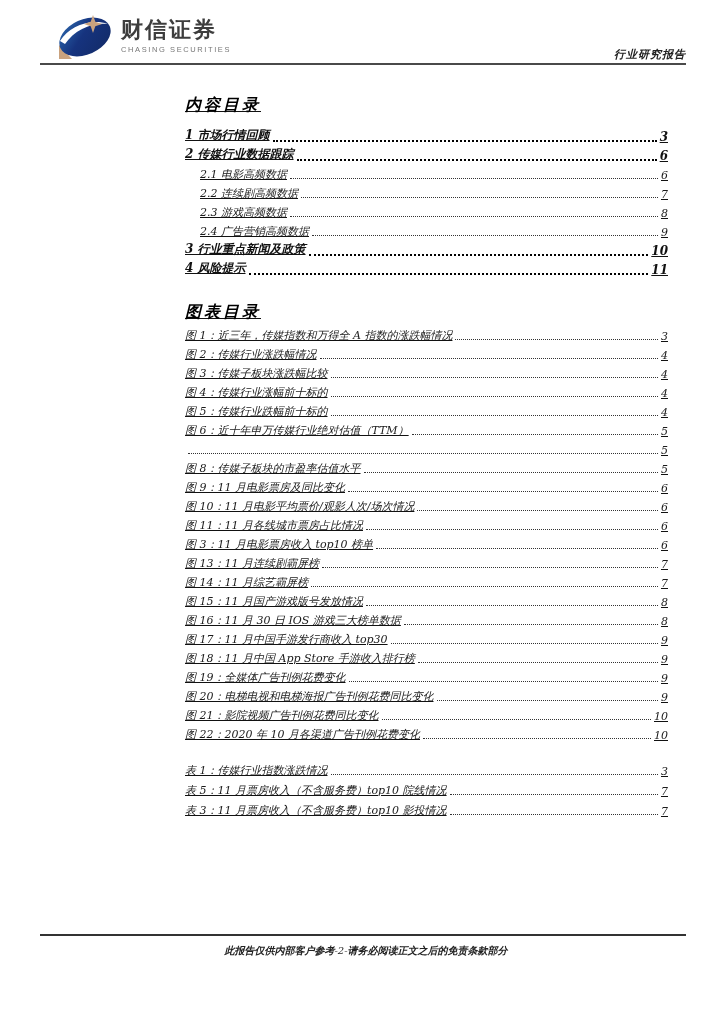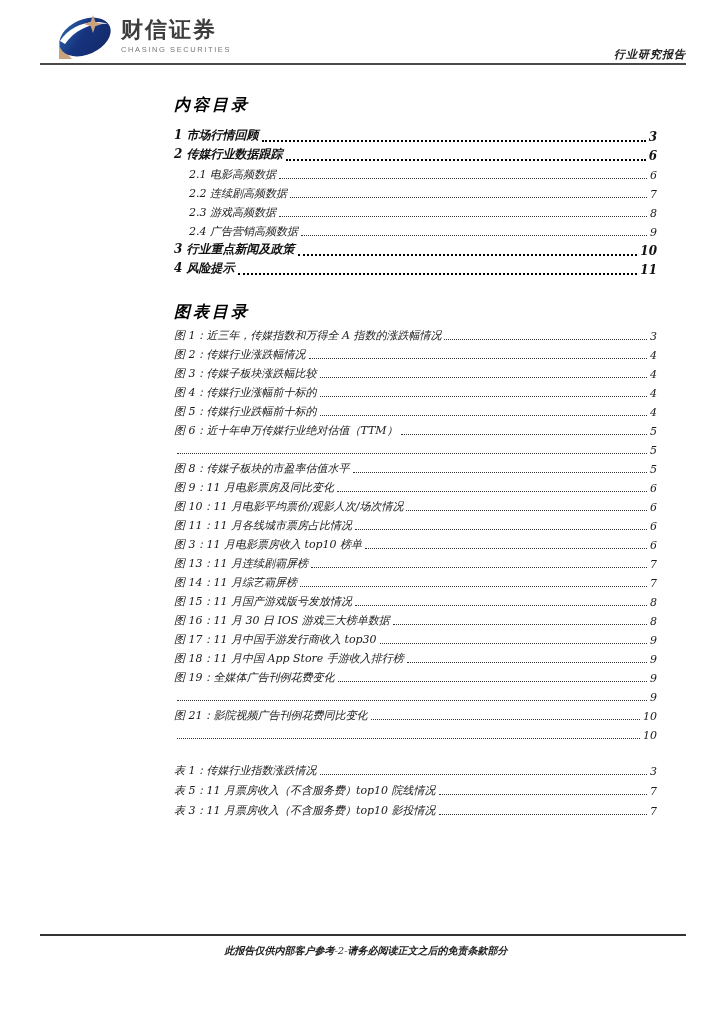--- a/index.html
+++ b/index.html
@@ -22,21 +22,21 @@
     font-family:"Liberation Sans","DejaVu Sans",sans-serif;
     font-size:7.5px; letter-spacing:1.6px; color:#777; margin-top:3px;
   }
   .report-type {
     position:absolute; right:0; bottom:2px;
     font-size:11px; font-style:italic; font-weight:600; color:#222; letter-spacing:1px;
   }
   .header-rule { position:absolute; left:40px; right:38px; top:63px; height:2px; background:#4a4a4a; }
 
   
-  .content { position:absolute; left:174px; top:96px; width:483px; }
+  .content { position:absolute; left:185px; top:96px; width:483px;text-decoration:underline; }
   .sec-title {
     font-size:16px; font-weight:700; font-style:italic; letter-spacing:3px;
     color:#000; margin:0 0 12px 0; line-height:17px;
   }
   .figures-title { margin-top:26px; margin-bottom:4px; }
 
   .row { display:flex; align-items:flex-end; height:19px; font-style:italic; }
   .row .label { white-space:nowrap; }
   .row .dots { flex:1 1 auto; border-bottom:1px dotted #333; margin:0 3px 3px 3px; min-width:10px; }
   .row .pg { white-space:nowrap; }
@@ -222,29 +222,31 @@
     <span class="label">图 18：11 月中国 App Store 手游收入排行榜</span>
     <span class="dots"></span>
     <span class="pg">9</span>
   </div>
         <div class="row fig">
     <span class="label">图 19：全媒体广告刊例花费变化</span>
     <span class="dots"></span>
     <span class="pg">9</span>
   </div>
         <div class="row fig">
+    <span class="label">图 20：电梯电视和电梯海报广告刊例花费同比变化</span>
     <span class="dots"></span>
     <span class="pg">9</span>
   </div>
         <div class="row fig">
     <span class="label">图 21：影院视频广告刊例花费同比变化</span>
     <span class="dots"></span>
     <span class="pg">10</span>
   </div>
         <div class="row fig">
+    <span class="label">图 22：2020 年 10 月各渠道广告刊例花费变化</span>
     <span class="dots"></span>
     <span class="pg">10</span>
   </div>
       </div>
     <div class="table-list">
         <div class="row fig">
     <span class="label">表 1：传媒行业指数涨跌情况</span>
     <span class="dots"></span>
     <span class="pg">3</span>
   </div>

